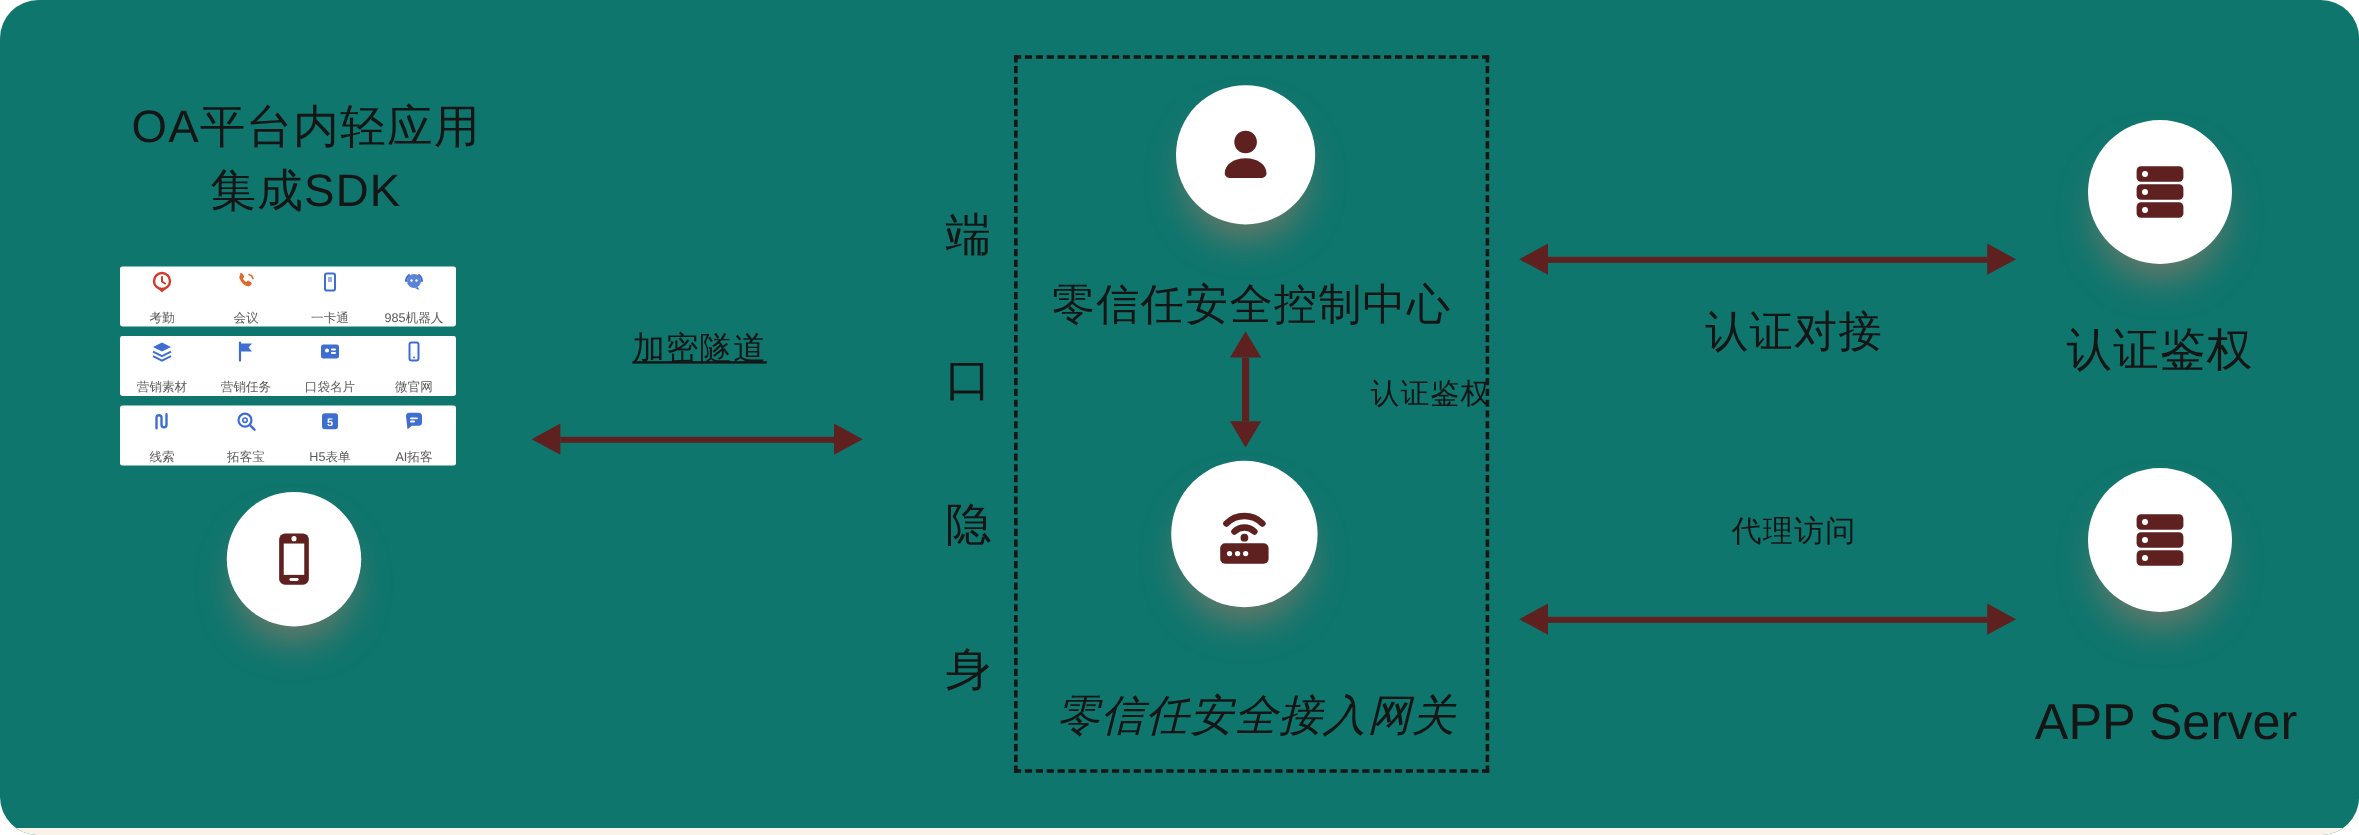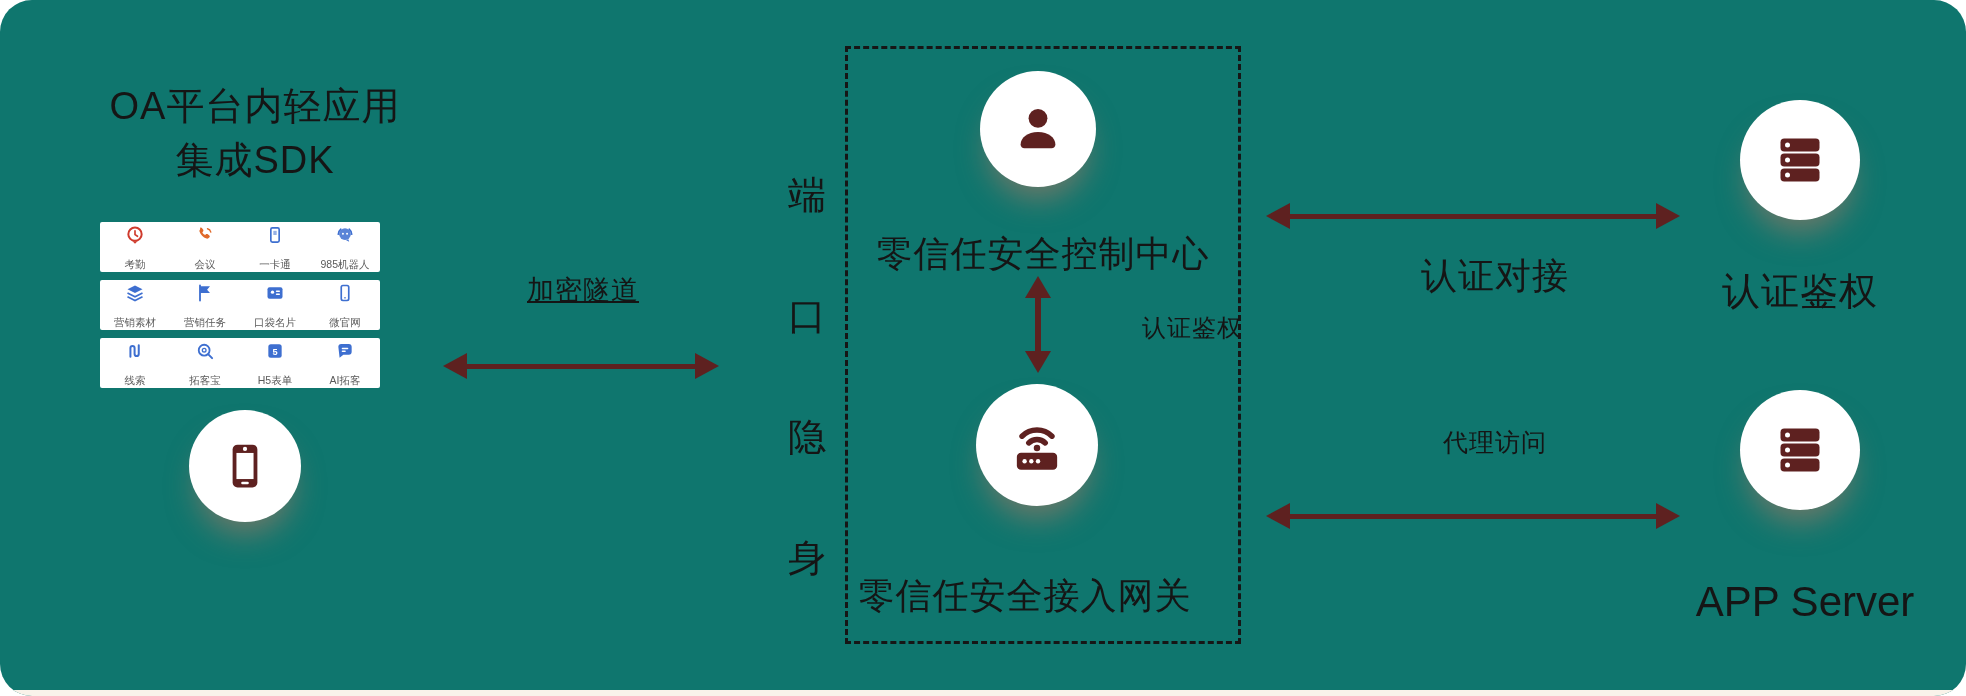--- a/index.html
+++ b/index.html
@@ -45,21 +45,21 @@
   
   .dashed-box{left:845px;top:46px;width:396px;height:598px;border:3px dashed #161616;box-sizing:border-box;}
   .person-circle{left:980px;top:71px;width:116px;height:116px;}
   .control-center-label{left:848px;top:230px;width:390px;font-size:36px;letter-spacing:1px;}
   .v-arrow{left:1025px;top:276px;width:26px;height:97px;display:flex;flex-direction:column;align-items:center;}
   .v-arrow .shaft{width:6px;flex:1;background:#5e2120;}
   .v-arrow .head-u{width:0;height:0;border-left:13px solid transparent;border-right:13px solid transparent;border-bottom:22px solid #5e2120;}
   .v-arrow .head-d{width:0;height:0;border-left:13px solid transparent;border-right:13px solid transparent;border-top:22px solid #5e2120;}
   .auth-check-label{left:1062px;top:312px;width:180px;font-size:24px;letter-spacing:1px;text-align:right;}
   .router-circle{left:976px;top:384px;width:122px;height:122px;}
-  .gateway-label{left:830px;top:572px;width:390px;font-size:36px;letter-spacing:1px;}
+  .gateway-label{left:852px;top:572px;width:390px;font-size:36px;letter-spacing:1px;font-style:italic;}
 
   
   .auth-link-arrow{left:1266px;top:203px;width:414px;}
   .auth-link-label{left:1350px;top:252px;width:290px;font-size:36px;letter-spacing:1px;}
   .auth-server-circle{left:1740px;top:100px;width:120px;height:120px;}
   .auth-server-label{left:1685px;top:266px;width:230px;font-size:38px;letter-spacing:1px;}
   .proxy-link-label{left:1350px;top:426px;width:290px;font-size:25px;letter-spacing:1px;}
   .proxy-link-arrow{left:1266px;top:503px;width:414px;}
   .app-server-circle{left:1740px;top:390px;width:120px;height:120px;}
   .app-server-label{left:1660px;top:578px;width:290px;font-size:42px;}

